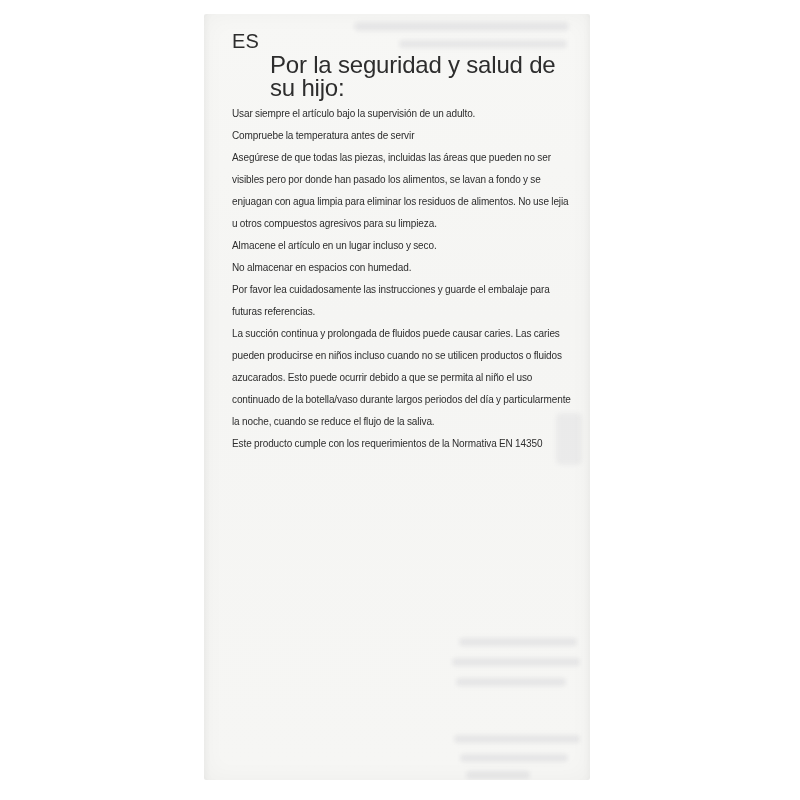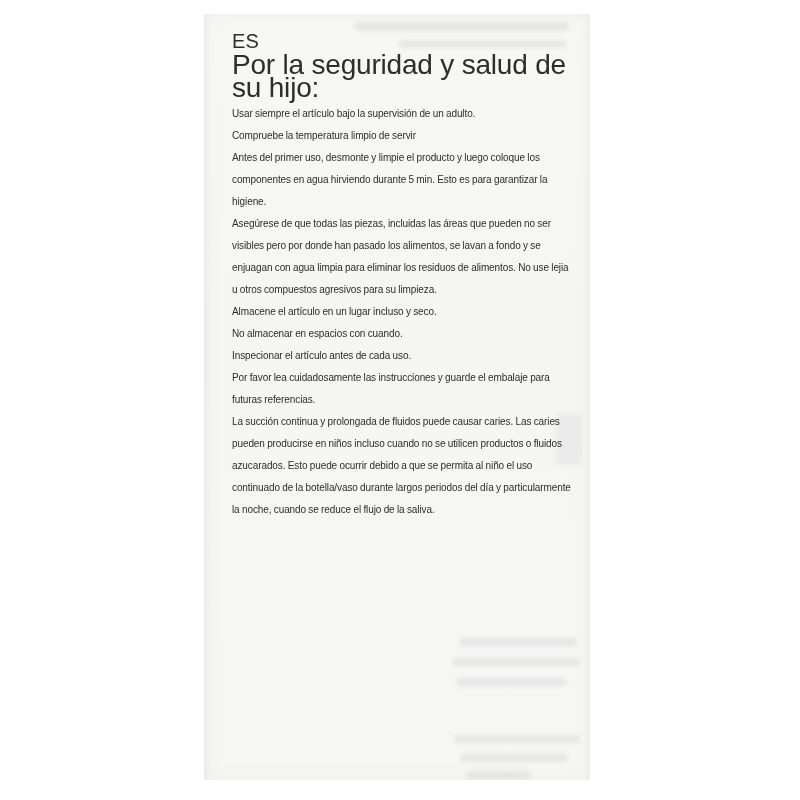--- a/index.html
+++ b/index.html
@@ -37,23 +37,24 @@
     width: 340px;
     color: var(--ink, #2d2d2d);
     z-index: 2;
   }
   .lang-code {
     font-size: 20px;
     line-height: 23px;
     letter-spacing: 0.2px;
   }
   .heading {
-    font-size: 28px;
+    font-size: 24px;
     line-height: 23px;
     letter-spacing: -0.2px;
+    margin-left: 38px;
   }
   .body-text {
     margin-top: 4px;
   }
   .body-text p {
     margin: 0;
     font-size: 10px;
     line-height: 22px;
     letter-spacing: -0.1px;
     word-spacing: -0.3px;
@@ -93,36 +94,35 @@
     <div class="ghost g9"></div>
 
     <div class="content">
       <div class="lang-code">ES</div>
       <div class="heading">Por la seguridad y salud de su hijo:</div>
 
       <div class="body-text">
 
           <p>Usar siempre el artículo bajo la supervisión de un adulto.</p>
 
-          <p>Compruebe la temperatura limpio de servir</p>
+          <p>Compruebe la temperatura antes de servir</p>
 
 
-          <p>Antes del primer uso, desmonte y limpie el producto y luego coloque los componentes en agua hirviendo durante 5 min. Esto es para garantizar la higiene.</p>
 
           <p>Asegúrese de que todas las piezas, incluidas las áreas que pueden no ser visibles pero por donde han pasado los alimentos, se lavan a fondo y se enjuagan con agua limpia para eliminar los residuos de alimentos. No use lejia u otros compuestos agresivos para su limpieza.</p>
 
           <p>Almacene el artículo en un lugar incluso y seco.</p>
 
-          <p>No almacenar en espacios con cuando.</p>
+          <p>No almacenar en espacios con humedad.</p>
 
-          <p>Inspecionar el artículo antes de cada uso.</p>
 
 
           <p>Por favor lea cuidadosamente las instrucciones y guarde el embalaje para futuras referencias.</p>
 
           <p>La succión continua y prolongada de fluidos puede causar caries. Las caries pueden producirse en niños incluso cuando no se utilicen productos o fluidos azucarados. Esto puede ocurrir debido a que se permita al niño el uso continuado de la botella/vaso durante largos periodos del día y particularmente la noche, cuando se reduce el flujo de la saliva.</p>
 
 
+          <p>Este producto cumple con los requerimientos de la Normativa EN 14350</p>
         </div>
     </div>
 
   </div>
 </div>
 
 </body></html>

